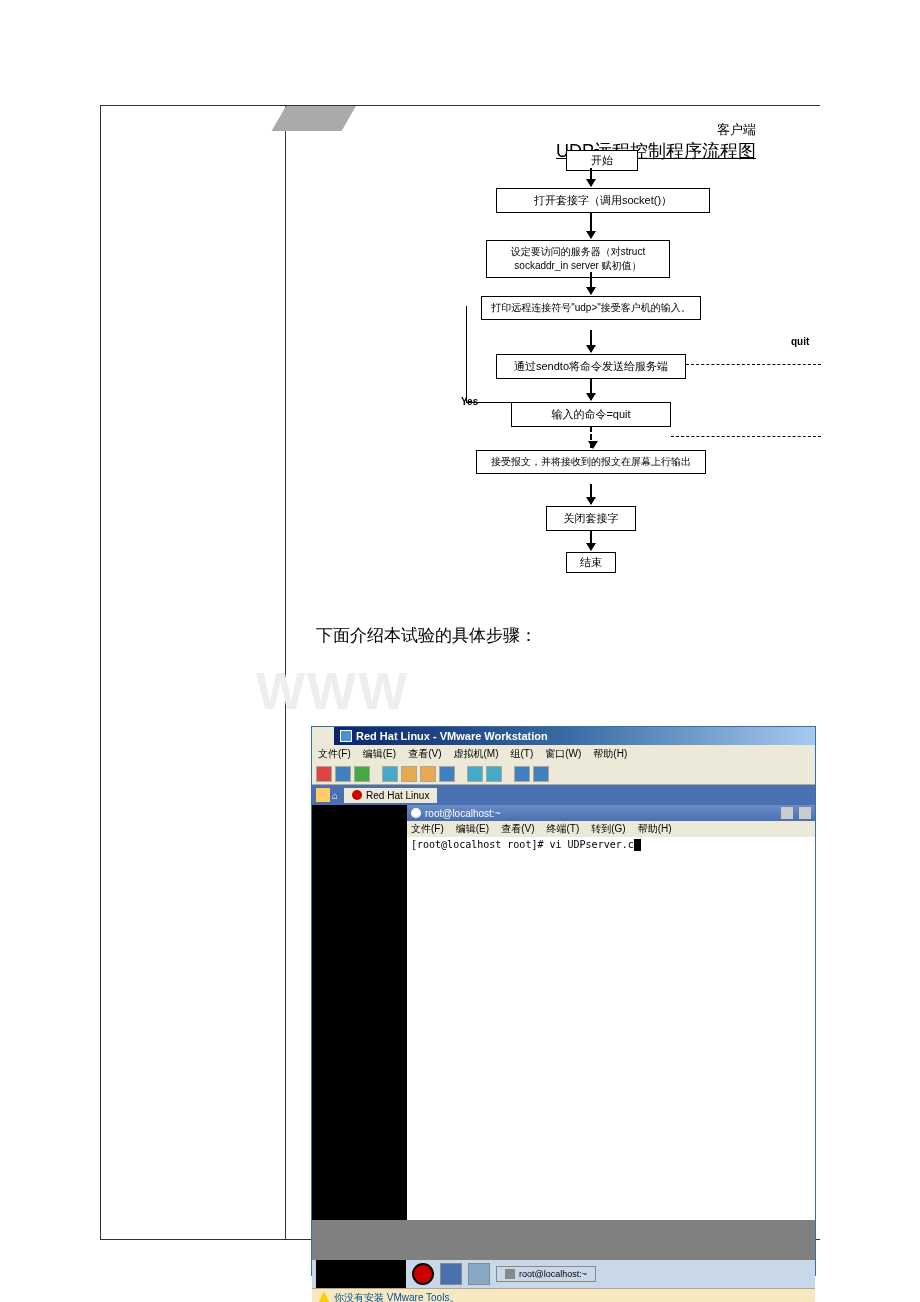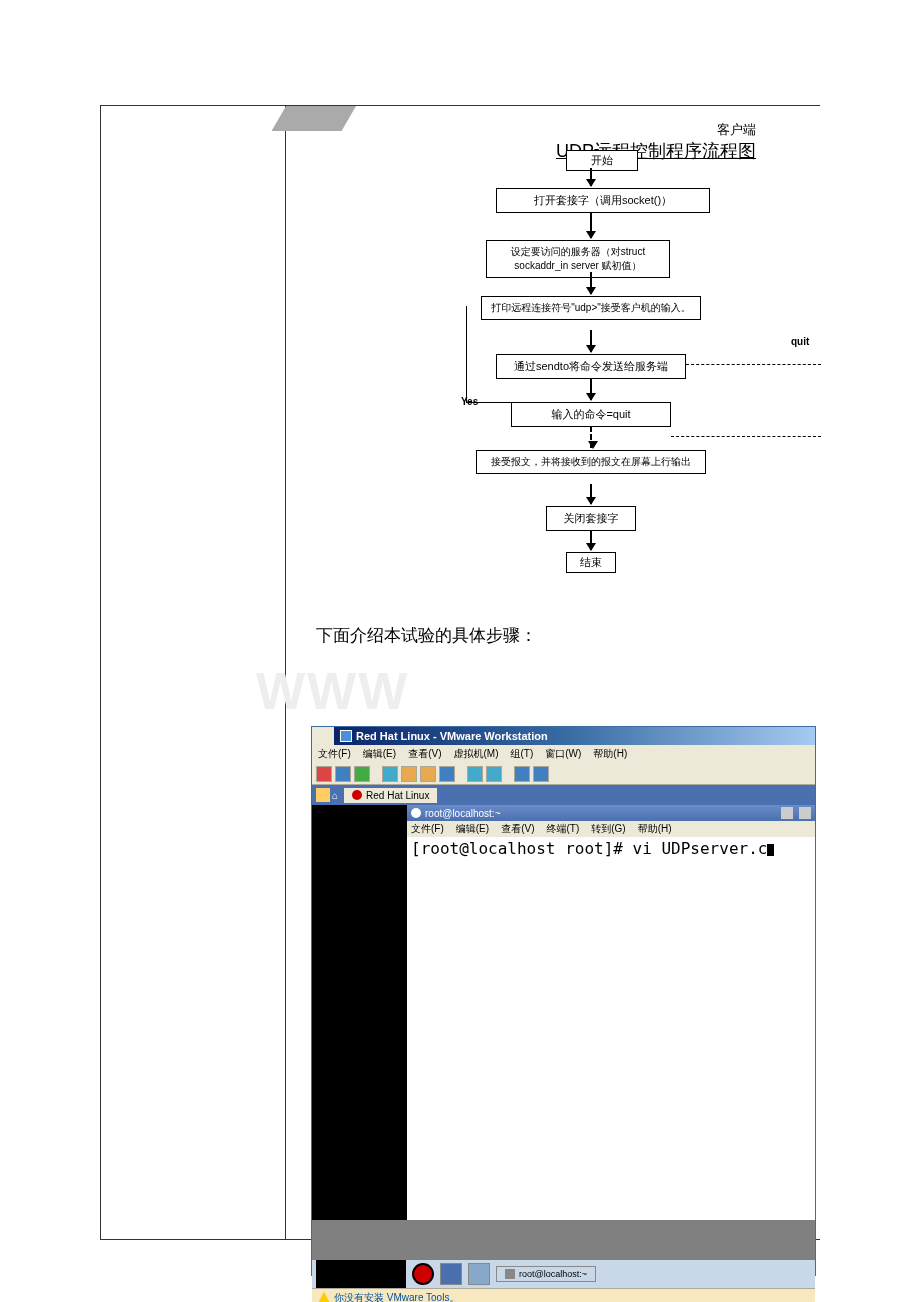--- a/index.html
+++ b/index.html
@@ -256,21 +256,21 @@
       background: #ece9d8;
       font-size: 10px;
       padding: 1px 4px;
       display: flex;
       gap: 12px;
     }
     .term-body {
       flex: 1;
       background: #fff;
       font-family: monospace;
-      font-size: 16px;
+      font-size: 10px;
       padding: 2px 4px;
       color: #000;
     }
     .term-cursor {
       display: inline-block;
       width: 7px; height: 12px;
       background: #000;
       vertical-align: middle;
     }
 

